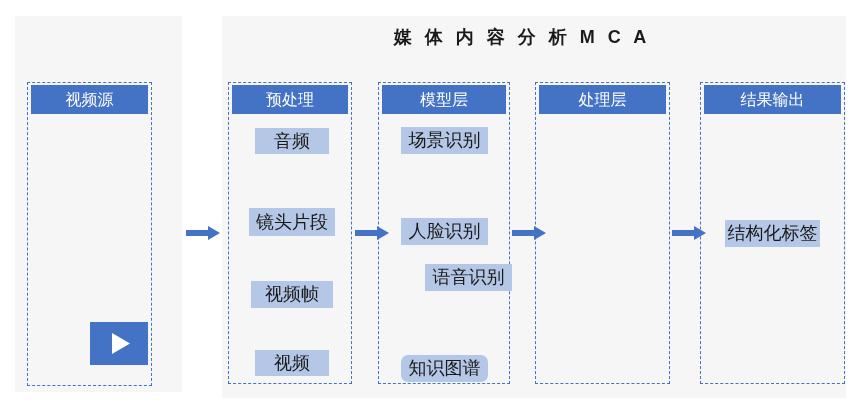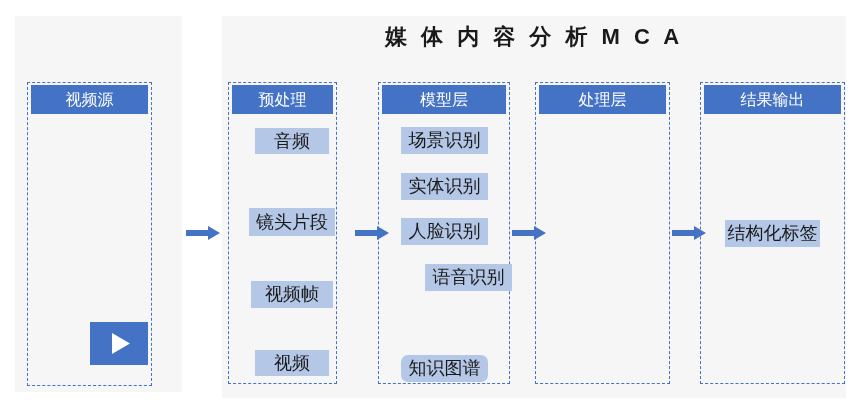--- a/index.html
+++ b/index.html
@@ -25,27 +25,27 @@
   .panel {
     position: absolute;
     background: #f6f6f6;
   }
   #panel-left   { left: 15px;  top: 16px; width: 167px; height: 376px; }
   #panel-right  { left: 222px; top: 16px; width: 624px; height: 382px; }
 
   
   #diagram-title {
     position: absolute;
-    left: 222px;
+    left: 210px;
     top: 17px;
     width: 624px;
     height: 40px;
     line-height: 40px;
     text-align: center;
-    font-size: 22px;
+    font-size: 18px;
     font-weight: 700;
     color: #1a1a1a;
     letter-spacing: 4px;
     white-space: nowrap;
   }
 
   
   .stage {
     position: absolute;
     top: 82px;
@@ -106,21 +106,21 @@
   .arrow {
     position: absolute;
     top: 226px;
     width: 34px;
     height: 14px;
   }
   .arrow svg { display: block; }
 
   
   #stage-source   { left: 27px;  width: 125px; height: 304px; }
-  #stage-pre      { left: 228px; width: 109px; height: 302px; font-family: Liberation Serif, serif; }
+  #stage-pre      { left: 228px; width: 124px; height: 302px; font-family: Liberation Serif, serif; }
   #stage-model    { left: 378px; width: 132px; height: 302px; }
   #stage-process  { left: 535px; width: 135px; height: 302px; }
   #stage-output   { left: 700px; width: 145px; height: 302px; }
 </style>
 </head>
 <body>
 
 <div id="canvas">
 
   <div id="panel-left" class="panel"></div>
@@ -158,21 +158,20 @@
   <div class="arrow" style="left:355px;">
     <svg width="34" height="14" viewBox="0 0 34 14" xmlns="http://www.w3.org/2000/svg">
       <polygon points="0,4 22,4 22,0 34,7 22,14 22,10 0,10" fill="#4472c4"></polygon>
     </svg>
   </div>
 
   <div id="stage-model" class="stage">
     <div class="stage-header">模型层</div>
     <div class="stage-body">
       <div class="chip" style="left:22px; top:13px;  width:87px; height:27px;">场景识别</div>
-      <div class="chip" style="left:22px; top:59px;  width:87px; height:27px;">实体识别</div>
       <div class="chip" style="left:22px; top:104px; width:87px; height:27px;">人脸识别</div>
       <div class="chip" style="left:22px; top:150px; width:87px; height:27px;margin-left:24px;">语音识别</div>
       <div class="chip" style="left:22px; top:241px; width:87px; height:27px;border-radius:7px;">知识图谱</div>
     </div>
   </div>
 
   <div class="arrow" style="left:512px;">
     <svg width="34" height="14" viewBox="0 0 34 14" xmlns="http://www.w3.org/2000/svg">
       <polygon points="0,4 22,4 22,0 34,7 22,14 22,10 0,10" fill="#4472c4"></polygon>
     </svg>

